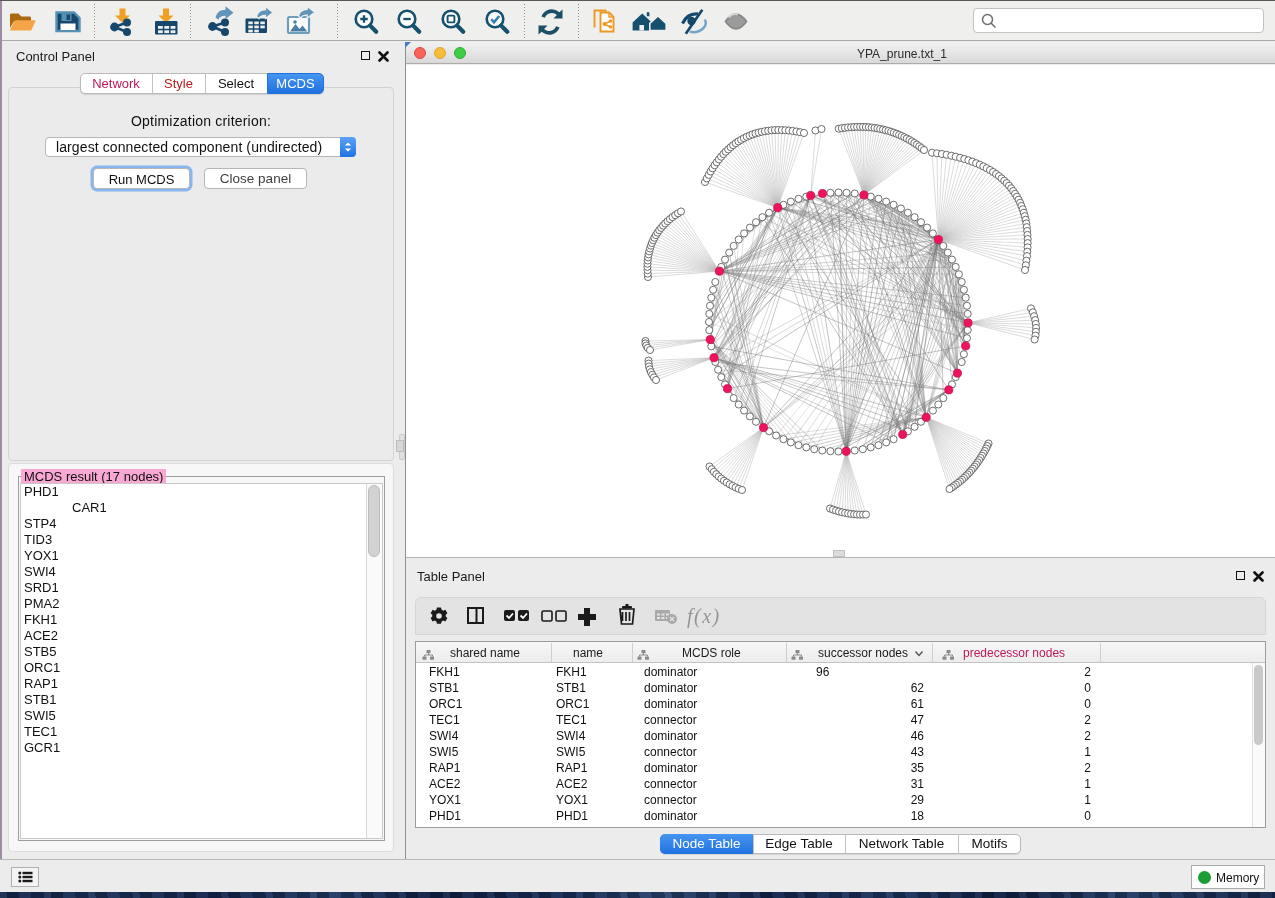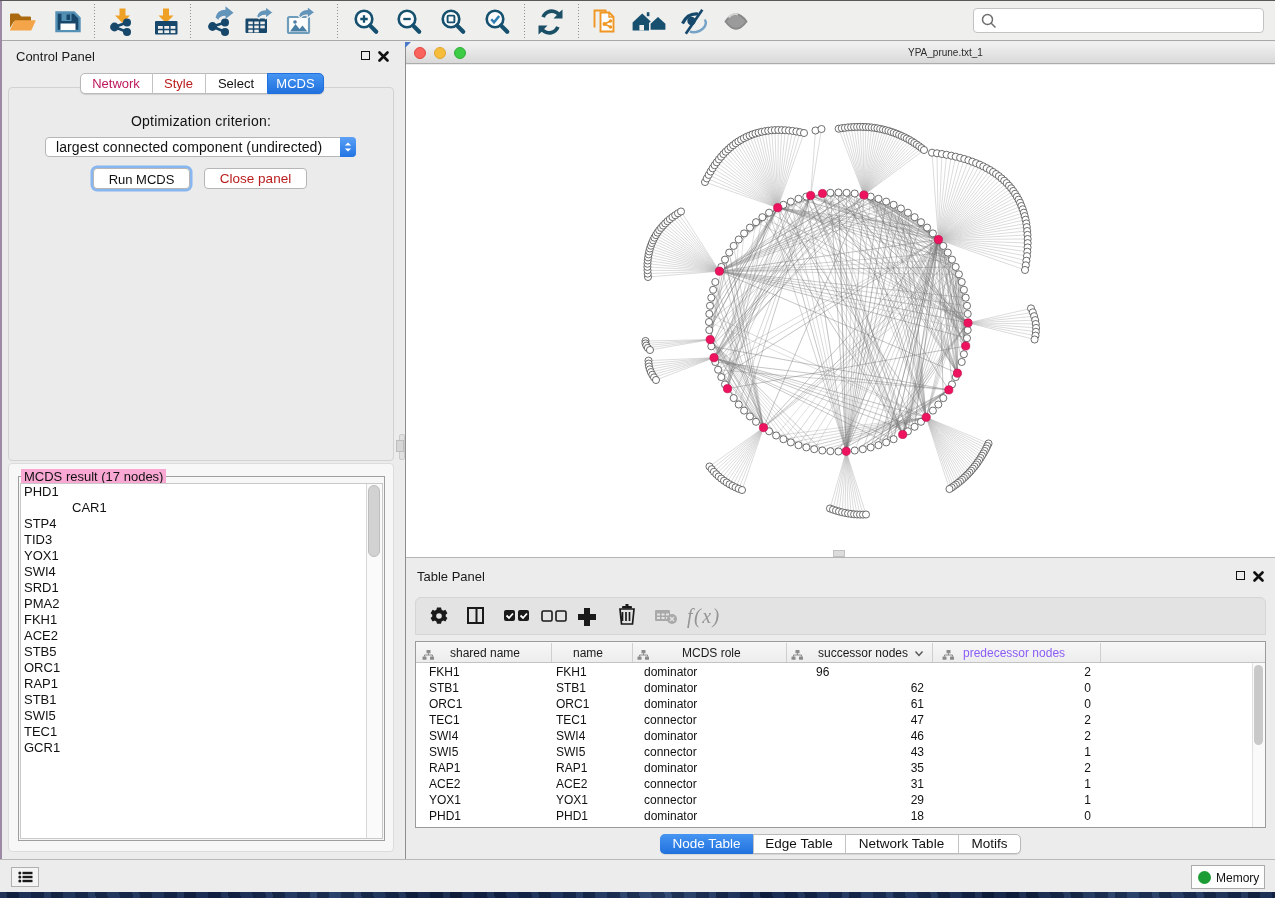--- a/index.html
+++ b/index.html
@@ -166,21 +166,21 @@
 <div class="abs" style="left:8px;top:113px;width:386px;text-align:center;font-size:14px;letter-spacing:0.2px;color:#111;">Optimization criterion:</div>
 <div class="abs" style="left:45px;top:137px;width:311px;height:20px;background:#fff;border:1px solid #b6b6b6;border-radius:4px;"></div>
 <div class="abs" style="left:56px;top:139px;font-size:14px;letter-spacing:0.1px;color:#111;">largest connected component (undirected)</div>
 <div class="abs" style="left:340px;top:137px;width:16px;height:20px;background:linear-gradient(#5ba1f5,#2173e4);border-radius:0 4px 4px 0;"></div>
 <svg class="abs" style="left:343px;top:140px" width="10" height="14" viewBox="0 0 10 14">
     <path d="M1.8 5.6 L5 2.4 L8.2 5.6 z M1.8 8.4 L5 11.6 L8.2 8.4 z" fill="#fff"></path>
   </svg>
 <div class="abs" style="left:93px;top:168px;width:97px;height:21px;background:#fff;border:1px solid #b6b6b6;border-radius:4px;box-shadow:0 0 0 2.5px #88b6f0;"></div>
 <div class="abs" style="left:93px;top:172px;width:97px;text-align:center;font-size:13px;color:#111;">Run MCDS</div>
 <div class="abs" style="left:204px;top:168px;width:103px;height:21px;background:#fff;border:1px solid #b6b6b6;border-radius:4px;"></div>
-<div class="abs" style="left:204px;top:171px;width:103px;text-align:center;font-size:13.5px;color:#b91c1c;">Close panel</div>
+<div class="abs" style="left:204px;top:171px;width:103px;text-align:center;font-size:13.5px;color:#404040;">Close panel</div>
 <div class="abs" style="left:8px;top:463px;width:386px;height:389px;background:#f7f7f7;border:1px solid #dcdcdc;border-radius:4px;"></div>
 <div class="abs" style="left:396px;top:440px;width:8px;height:12px;background:#d6d6d6;border:1px solid #bdbdbd;"></div>
 <div class="abs" style="left:18px;top:476px;width:367px;height:365px;border:1px solid #9e9e9e;"></div>
 <div class="abs" style="left:21px;top:469px;background:#f9a8d4;padding:0 3px;font-size:13px;color:#111;">MCDS result (17 nodes)</div>
 <div class="abs" style="left:20px;top:483px;width:363px;height:356px;background:#fff;border:1px solid #c9c9c9;"></div>
 <div class="abs" style="left:24px;top:484px;font-size:13px;color:#111;">
     <div style="height:16px;line-height:16px;">PHD1</div>
     <div style="height:16px;line-height:16px;margin-left:48px;">CAR1</div>
     <div style="height:16px;line-height:16px;">STP4</div>
     <div style="height:16px;line-height:16px;">TID3</div>
@@ -198,21 +198,21 @@
     <div style="height:16px;line-height:16px;">TEC1</div>
     <div style="height:16px;line-height:16px;">GCR1</div>
   </div>
 <div class="abs" style="left:366px;top:484px;width:16px;height:354px;background:#fafafa;border-left:1px solid #d8d8d8;"></div>
 <div class="abs" style="left:368px;top:485px;width:12px;height:72px;background:#d2d2d2;border:1px solid #bdbdbd;border-radius:6px;"></div>
 <div class="abs" style="left:406px;top:42px;width:869px;height:22px;background:linear-gradient(#f2f2f2,#d9d9d9);border-bottom:1px solid #acacac;"></div>
 <div class="abs" style="left:405px;top:42px;width:0;height:0;border-top:6px solid #4a79c9;border-right:6px solid transparent;"></div>
 <div class="abs" style="left:414px;top:46.5px;width:12px;height:12px;border-radius:50%;background:#f9635c;border:1px solid #e2463f;"></div>
 <div class="abs" style="left:434px;top:46.5px;width:12px;height:12px;border-radius:50%;background:#f6bd3a;border:1px solid #e0a530;"></div>
 <div class="abs" style="left:454px;top:46.5px;width:12px;height:12px;border-radius:50%;background:#3ecb46;border:1px solid #2fae38;"></div>
-<div class="abs" style="left:908px;top:47px;font-size:10px;color:#2c2c2c;">YPA_prune.txt_1</div>
+<div class="abs" style="left:857px;top:47px;font-size:12px;color:#2c2c2c;">YPA_prune.txt_1</div>
 <div class="abs" style="left:406px;top:65px;width:869px;height:492px;background:#fff;"></div>
 <div class="abs" style="left:406px;top:64px;"><svg width="869" height="493" viewBox="0 0 869 493">
 <g stroke="#b0b0b0" stroke-width="0.5" opacity="0.9">
 <line x1="371.7" y1="143.7" x2="299.0" y2="118.0"></line>
 <line x1="371.7" y1="143.7" x2="300.8" y2="114.4"></line>
 <line x1="371.7" y1="143.7" x2="302.7" y2="110.9"></line>
 <line x1="371.7" y1="143.7" x2="304.6" y2="107.5"></line>
 <line x1="371.7" y1="143.7" x2="306.6" y2="104.3"></line>
 <line x1="371.7" y1="143.7" x2="308.6" y2="101.2"></line>
 <line x1="371.7" y1="143.7" x2="310.7" y2="98.3"></line>
@@ -1131,21 +1131,21 @@
     </svg></div>
 <div class="abs" style="left:818px;top:646px;font-size:12px;color:#1a1a1a;">successor nodes</div>
 <div class="abs" style="left:942px;top:647px;"><svg width="13" height="12" viewBox="0 0 13 12">
       <g fill="#8a8a8a">
         <rect x="4.5" y="1" width="4" height="3.2" rx="0.5"></rect>
         <rect x="0.5" y="7.5" width="4" height="3.2" rx="0.5"></rect>
         <rect x="8" y="7.5" width="4" height="3.2" rx="0.5"></rect>
         <path d="M6.5 4.2 v1.8 M2.5 7.5 v-1.5 h8 v1.5" stroke="#8a8a8a" fill="none" stroke-width="1"></path>
       </g>
     </svg></div>
-<div class="abs" style="left:963px;top:646px;font-size:12px;color:#8b5cf6;">predecessor nodes</div>
+<div class="abs" style="left:963px;top:646px;font-size:12px;color:#be185d;">predecessor nodes</div>
 <svg class="abs" style="left:914px;top:650px" width="10" height="7" viewBox="0 0 10 7">
     <path d="M1.5 1.5 L5 5.5 L8.5 1.5" fill="none" stroke="#555" stroke-width="1.4"></path>
   </svg>
 <div class="abs" style="left:416px;top:664px;width:836px;height:16px;font-size:12px;color:#111;">
 <span class="abs" style="left:13px;top:1px;">FKH1</span>
 <span class="abs" style="left:140px;top:1px;">FKH1</span>
 <span class="abs" style="left:228px;top:1px;">dominator</span>
 <span class="abs" style="left:400px;top:1px;width:108px;">96</span>
 <span class="abs" style="left:560px;top:1px;width:115px;text-align:right;">2</span>
 </div>

